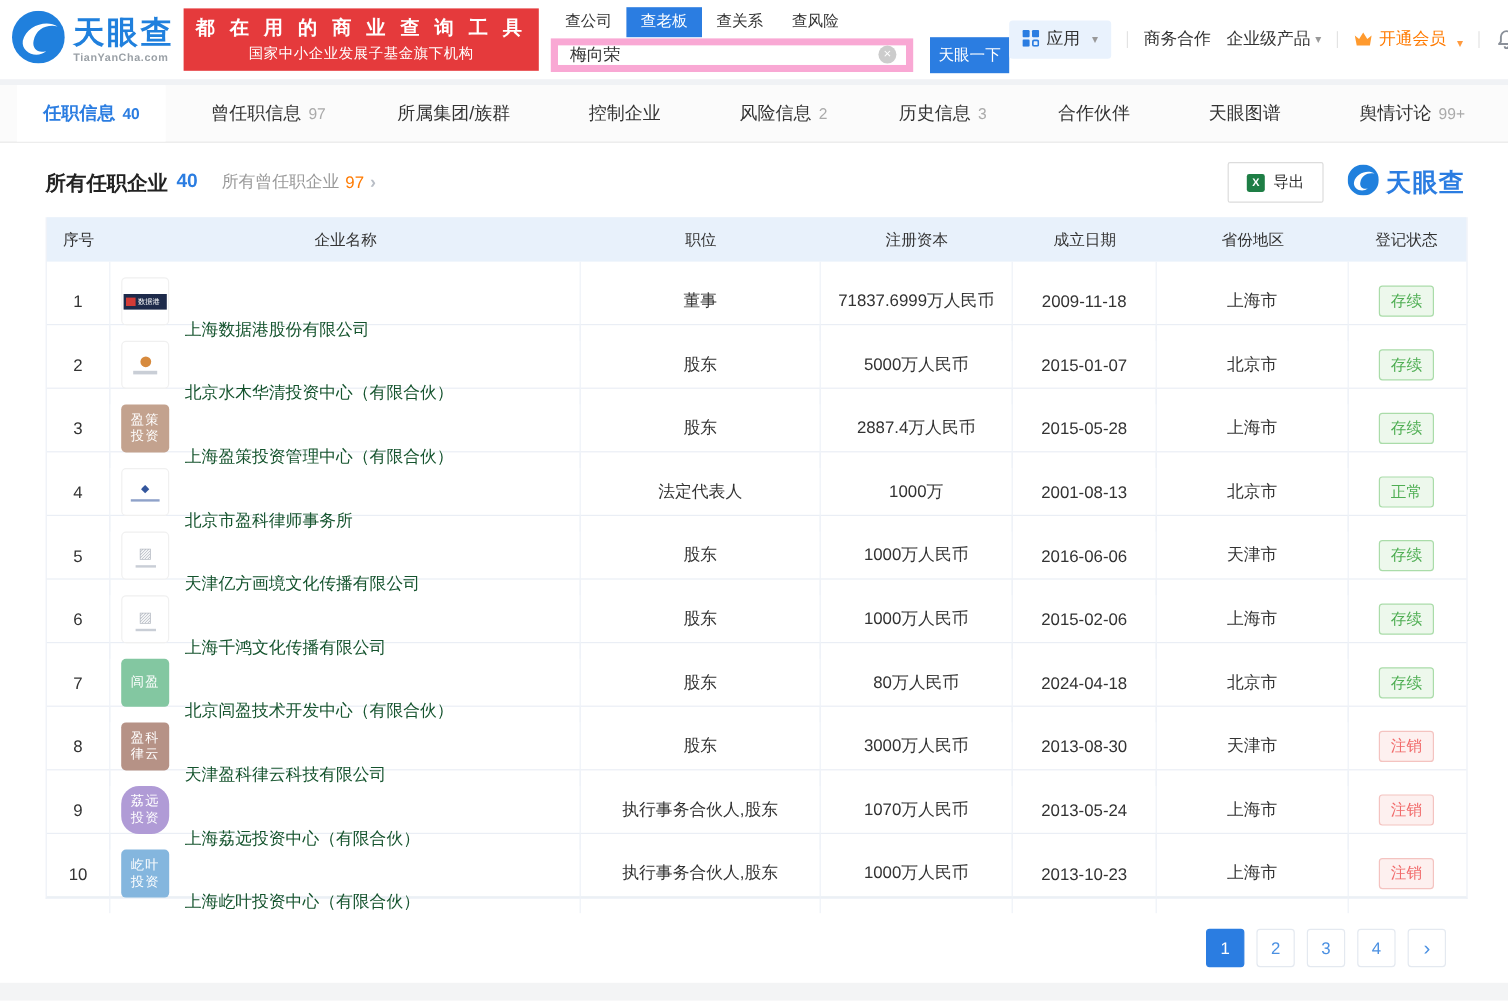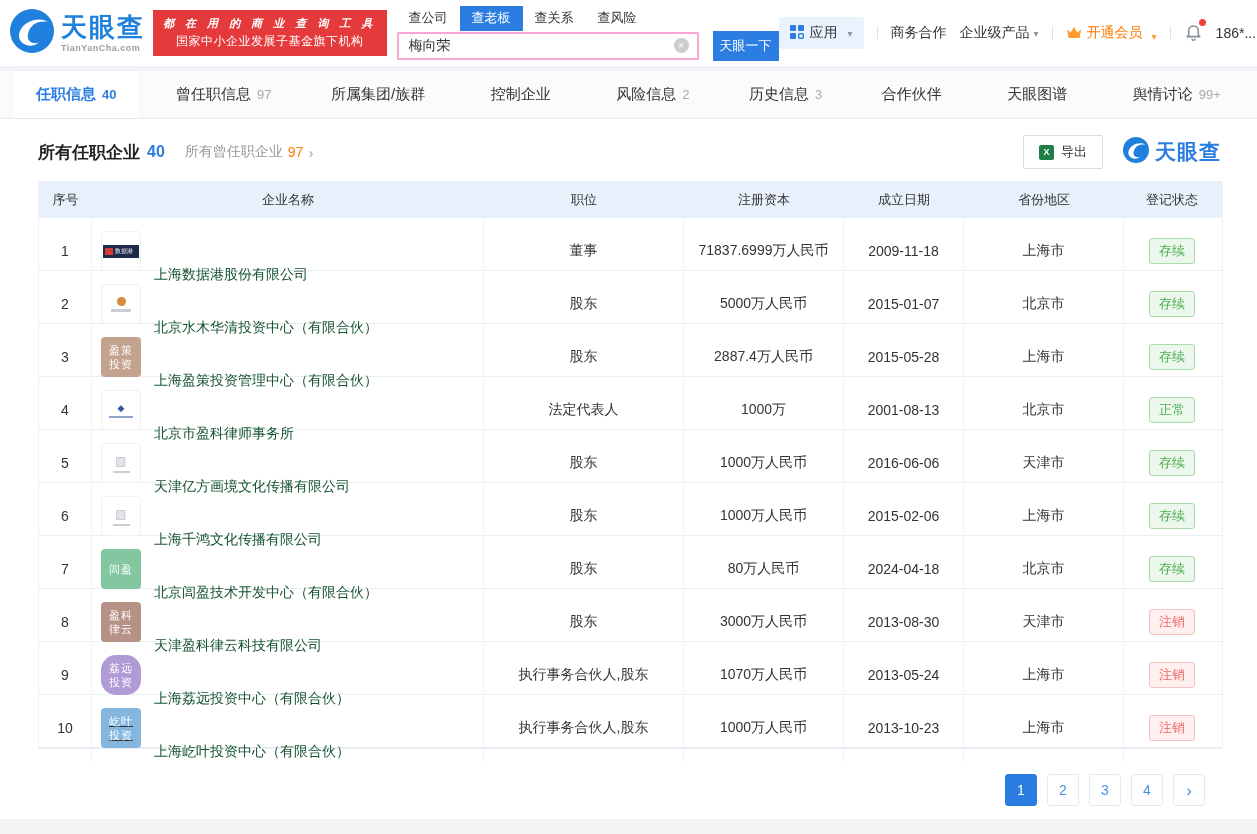--- a/index.html
+++ b/index.html
@@ -7,28 +7,28 @@
   body {
     font-family: "Liberation Sans", "DejaVu Sans", sans-serif;
     background: #fff; color: #333; overflow: hidden; position: relative;
   }
   
   .topbar { height: 66px; display: flex; align-items: center; padding: 0 12px 0 10px; background: #fff; }
   .logo { display: flex; align-items: center; gap: 7px; flex-shrink: 0; }
   .logo-text-cn { font-size: 26px; font-weight: bold; color: #2080dd; letter-spacing: 2px; line-height: 1; }
   .logo-text-en { font-size: 9px; color: #9aa0a6; font-weight: bold; letter-spacing: .5px; margin-top: 3px; }
   .promo { background: #e53a3c; color: #fff; margin-left: 8px; padding: 6px 10px; text-align: center; flex-shrink: 0; }
-  .promo-l1 { font-size: 11px; letter-spacing: 4px; font-weight: 600; white-space: nowrap; font-style: italic; }
+  .promo-l1 { font-size: 16px; letter-spacing: 4px; font-weight: 600; white-space: nowrap; }
   .promo-l2 { font-size: 12px; margin-top: 2px; letter-spacing: .5px; white-space: nowrap; }
   .search-block { margin-left: 10px; flex-shrink: 0; }
   .search-tabs { display: flex; font-size: 13px; color: #333; text-align: right; }
   .search-tab { padding: 3px 12px 4px; cursor: pointer; }
   .search-tab.active { background: #2b7de1; color: #fff; }
   .search-row { display: flex; align-items: center; }
-  .search-input-wrap { position: relative; width: 302px; height: 28px; border: 2px solid #f9a8d4; background: #fff; display: flex; align-items: center; }
+  .search-input-wrap { position: relative; width: 302px; height: 28px; border: 6px solid #f9a8d4; background: #fff; display: flex; align-items: center; }
   .search-input-wrap input { border: none; outline: none; width: 100%; padding: 0 30px 0 10px; font-size: 14px; color: #333; font-family: inherit; }
   .clear-icon { position: absolute; right: 8px; width: 15px; height: 15px; border-radius: 50%; background: #ccc; color: #fff; font-size: 11px; line-height: 14px; text-align: center; cursor: pointer; }
   .search-button { margin-left: 14px; width: 66px; height: 30px; background: #2b7de1; color: #fff; border: none; font-size: 13px; cursor: pointer; font-family: inherit; }
   .topnav { margin-left: auto; display: flex; align-items: center; gap: 13px; font-size: 14px; color: #333; white-space: nowrap; }
   .apps-chip { display: flex; align-items: center; gap: 6px; background: #e9f2fd; padding: 7px 11px; border-radius: 3px; cursor: pointer; }
   .vdiv { width: 1px; height: 14px; background: #e3e3e3; }
   .nav-link { cursor: pointer; display: flex; align-items: center; }
   .vip { color: #ff7a00; display: flex; gap: 5px; align-items: flex-end; cursor: pointer; }
   .caret { color: #999; font-size: 10px; margin-left: 4px; }
   .vip .caret { color: #ff9a3e; }
@@ -507,21 +507,21 @@
         <div class="cell">
           <span class="badge red">注销</span>
         </div>
       </div>
 
       <div class="tbl-row">
         <div class="cell">
           <span>10</span>
         </div>
         <div class="cell cell-company">
-          <span class="logo-box tile" style="background: rgb(132, 182, 222); text-decoration: underline;">
+          <span class="logo-box tile" style="background: rgb(132, 182, 222);">
             <div class="tile-line">屹叶</div>
             <div class="tile-line">投资</div>
           </span>
           <a class="company-link">上海屹叶投资中心（有限合伙）</a>
         </div>
         <div class="cell">
           <span>执行事务合伙人,股东</span>
         </div>
         <div class="cell">
           <span>1000万人民币</span>

